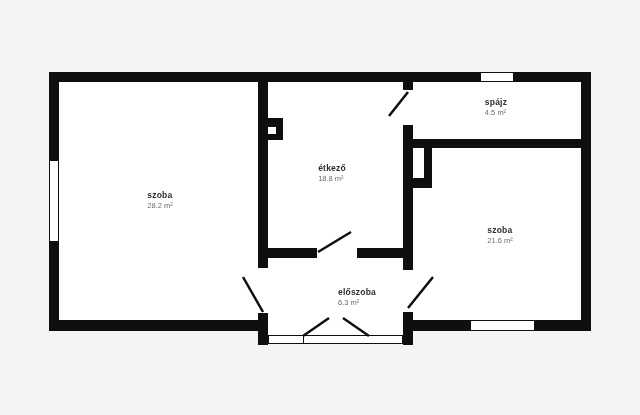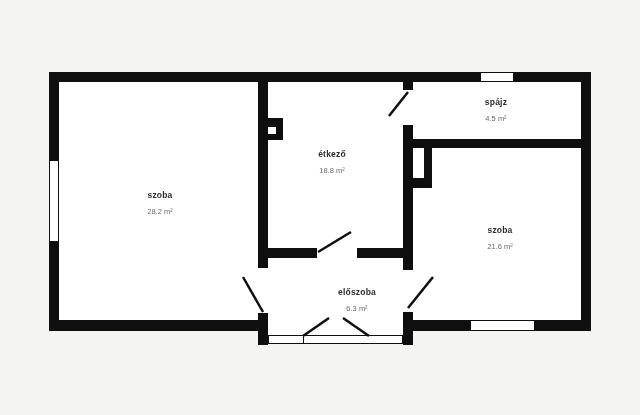--- a/index.html
+++ b/index.html
@@ -10,24 +10,24 @@
   }
   .stage{position:relative;width:640px;height:415px;background:#f4f4f2;}
   .fill{position:absolute;background:#ffffff;}
   .wall{position:absolute;background:#0f0f0f;}
   .notch{position:absolute;background:#ffffff;}
   .win{position:absolute;background:#ffffff;border:1px solid #0f0f0f;box-sizing:border-box;}
   .divider{position:absolute;background:#0f0f0f;}
   .swing-layer{position:absolute;left:0;top:0;width:640px;height:415px;}
   .room-label{
     position:absolute;transform:translateX(-50%);
-    text-align:center;white-space:nowrap;line-height:1.15;
+    white-space:nowrap;line-height:1.15;
   }
   .room-name{font-size:8.5px;font-weight:bold;color:#2e2e2e;letter-spacing:.2px;}
-  .room-area{font-size:7.5px;color:#6a6a6a;margin-top:7px;}
+  .room-area{font-size:7.5px;color:#6a6a6a;margin-top:1px;}
 </style>
 </head>
 <body>
 
 <div class="stage">
 
   <div class="fill" style="left:54px;top:77px;width:532px;height:249px;"></div>
   <div class="fill" style="left:262px;top:320px;width:147px;height:20px;"></div>
 
   <div class="wall" style="left:49px;top:72px;width:542px;height:10px;"></div>
@@ -68,21 +68,21 @@
     <line x1="408" y1="308" x2="433" y2="277" stroke="#0f0f0f" stroke-width="2.5"></line>
     <line x1="303" y1="336" x2="329" y2="318" stroke="#0f0f0f" stroke-width="2.5"></line>
     <line x1="343" y1="318" x2="369" y2="336" stroke="#0f0f0f" stroke-width="2.5"></line>
   </svg>
 
   <div class="room-label" style="left:160px;top:191px;">
     <div class="room-name">szoba</div>
     <div class="room-area">28.2 m²</div>
   </div>
 
-  <div class="room-label" style="left:332px;top:150px;">
+  <div class="room-label" style="left:332px;top:164px;">
     <div class="room-name">étkező</div>
     <div class="room-area">18.8 m²</div>
   </div>
 
   <div class="room-label" style="left:496px;top:98px;">
     <div class="room-name">spájz</div>
     <div class="room-area">4.5 m²</div>
   </div>
 
   <div class="room-label" style="left:500px;top:226px;">

